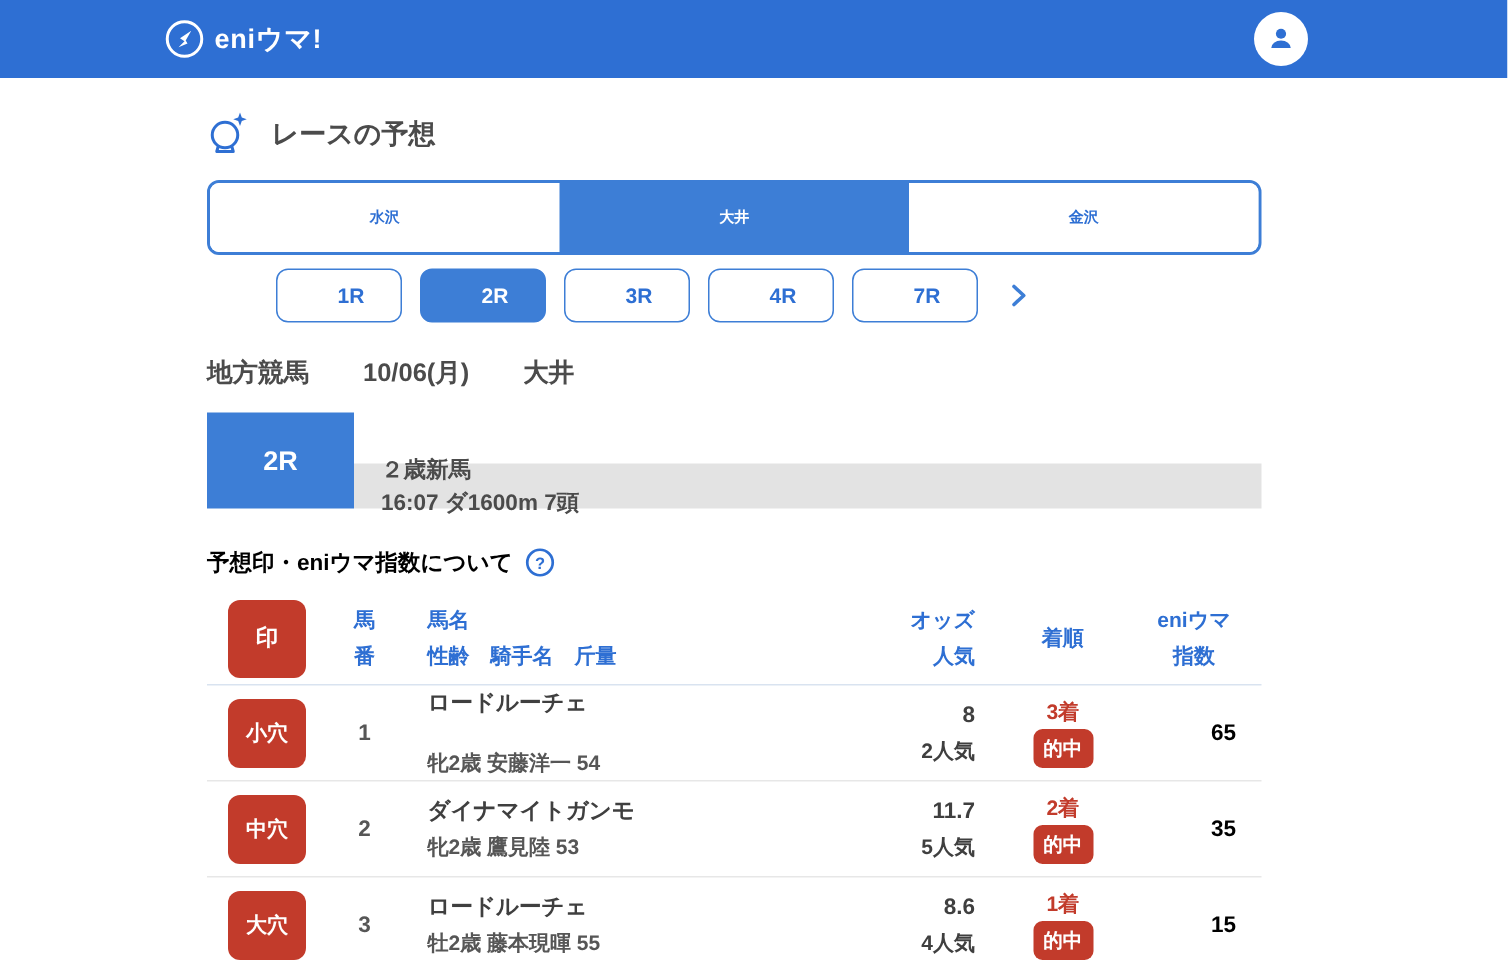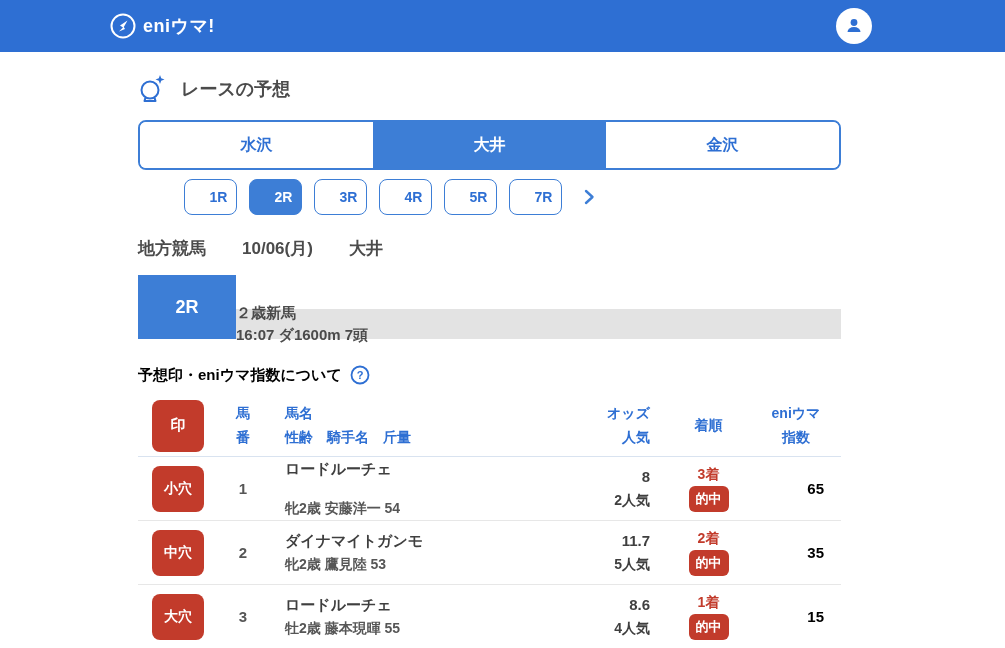--- a/index.html
+++ b/index.html
@@ -16,39 +16,39 @@
   
   .content { width:703px; margin-left:138px; }
 
   
   .page-title-row { display:flex; align-items:center; gap:15px; margin-top:21px; height:32px; }
   .page-title { font-size:18px; font-weight:bold; color:#4b4b4b; }
 
   
   .venue-tabs { display:flex; margin-top:15px; height:50px; border:2px solid #3d7ed6; border-radius:8px; overflow:hidden; background:#fff; }
   .venue-tab { flex:1; display:flex; align-items:center; justify-content:center;
-    font-size:16px; font-weight:bold; color:#2e6fd3; background:#fff; cursor:pointer; }
+    font-size:10px; font-weight:bold; color:#2e6fd3; background:#fff; cursor:pointer; }
   .venue-tab.active { background:#3d7ed6; color:#fff; }
 
   
   .rounds { display:flex; align-items:center; gap:12px; margin-top:8px; margin-left:46px; height:37px; }
-  .round-btn { width:53px; height:36px; border:1.5px solid #3d7ed6; border-radius:8px; background:#fff;
+  .round-btn { width:84px; height:36px; border:1.5px solid #3d7ed6; border-radius:8px; background:#fff;
     color:#2e6fd3; font-size:14px; font-weight:bold; display:flex; align-items:center; justify-content:center; cursor:pointer;padding-left:16px; }
   .round-btn.active { background:#3d7ed6; color:#fff; border-color:#3d7ed6; }
   .rounds-next { background:none; border:none; cursor:pointer; display:flex; align-items:center; margin-left:8px; }
 
   
   .race-meta { display:flex; gap:36px; margin-top:22px; font-size:17px; font-weight:bold; color:#4b4b4b; }
 
   
   .race-banner { display:flex; margin-top:15px; height:64px; }
   .race-banner-round { width:98px; background:#3d7ed6; color:#fff; font-size:18px; font-weight:bold;
     display:flex; align-items:center; justify-content:center; }
   .race-banner-body { flex:1; background:#e3e3e3; display:flex; flex-direction:column; justify-content:center;
-    gap:3px;margin-top:34px; }
+    padding-left:18px; gap:3px;margin-top:34px; }
   .race-banner-name { font-size:15px; font-weight:bold; color:#4b4b4b; }
   .race-banner-detail { font-size:15px; font-weight:bold; color:#4b4b4b; }
 
   
   .about-row { display:flex; align-items:center; gap:8px; margin-top:26px; }
   .about-label { font-size:15px; font-weight:bold; color:#000000; }
   .help-icon { cursor:pointer; display:flex; }
 
   
   .pred-table { margin-top:10px; }
@@ -124,21 +124,20 @@
     <div class="venue-tab">水沢</div>
     <div class="venue-tab active">大井</div>
     <div class="venue-tab">金沢</div>
   </nav>
 
   <nav class="rounds">
     <button class="round-btn">1R</button>
     <button class="round-btn active">2R</button>
     <button class="round-btn">3R</button>
     <button class="round-btn">4R</button>
-    <button class="round-btn">5R</button>
     <button class="round-btn">7R</button>
     <button class="rounds-next">
       <span style="display:flex;">
         <svg width="14" height="16" viewBox="0 0 14 16">
           <path d="M4 2 L10.5 8 L4 14" fill="none" stroke="#3d7ed6" stroke-width="2.4" stroke-linecap="round" stroke-linejoin="round"></path>
         </svg>
       </span>
     </button>
   </nav>
 

